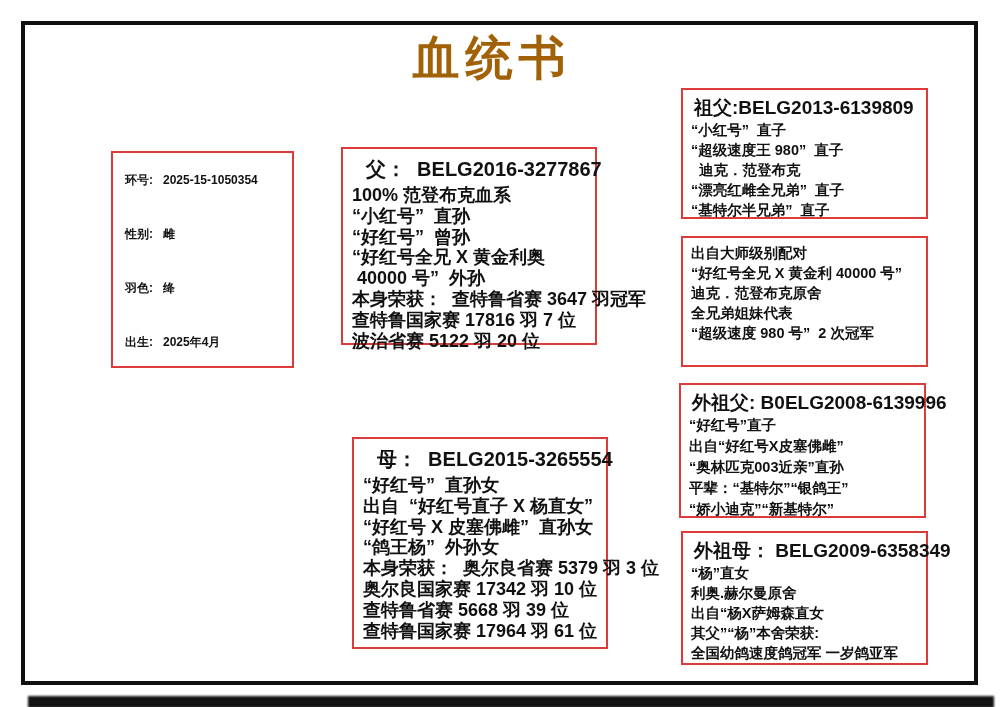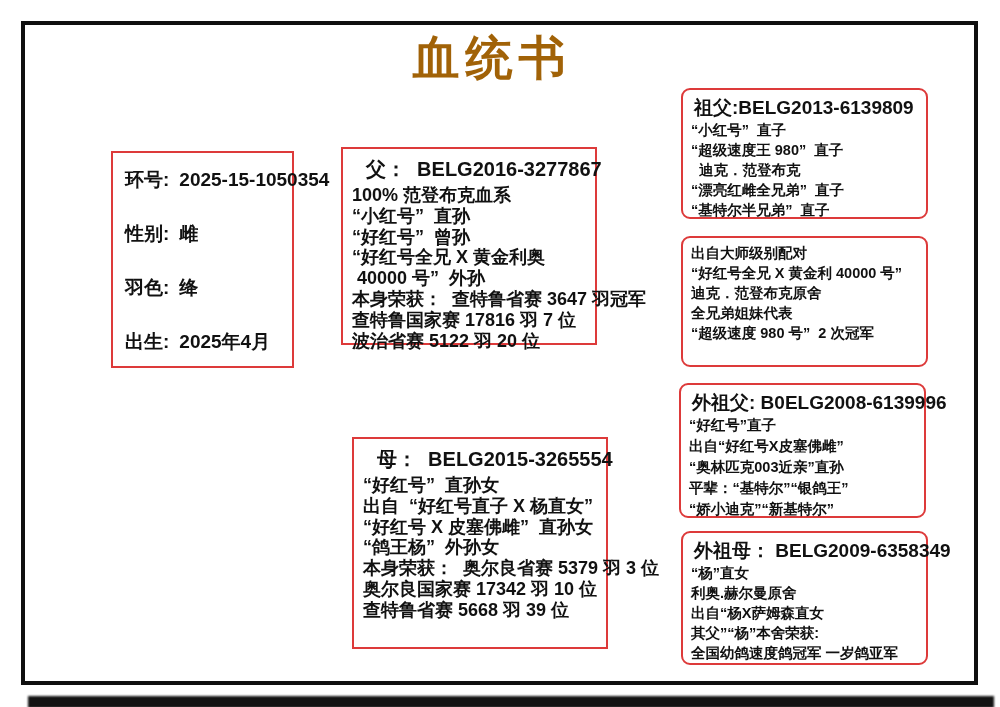--- a/index.html
+++ b/index.html
@@ -33,33 +33,33 @@
     font-weight:700;
   }
   .box-title {
     font-size:20px; line-height:26px; font-weight:700;
     white-space:pre;
   }
   .line { white-space:pre; }
 
   
   .subject-box { left:111px; top:151px; width:183px; height:217px; padding:16px 0 0 12px; }
-  .subject-box .line { line-height:22px; font-size:19px; margin-bottom:32px; }
+  .subject-box .line { line-height:22px; font-size:12px; margin-bottom:32px; }
   .fl { font-weight:700; }
   .fv { margin-left:10px; font-weight:700; }
 
   
   .parent-box { width:256px; }
   .father-box { left:341px; top:147px; height:198px; padding:7px 0 8px 9px; }
   .mother-box { left:352px; top:437px; height:212px; padding:7px 0 0 9px; }
   .parent-box .box-title { padding-left:14px; margin-bottom:3px; }
   .parent-box .line { font-size:18px; line-height:20.8px; }
 
   
-  .gp-box { left:681px; width:247px; padding:5px 0 0 8px;border-radius:9px; }
+  .gp-box { left:681px; width:247px; padding:5px 0 0 8px; }
   .gp-box .box-title { font-size:19px; line-height:25px; padding-left:3px; }
   .gp-box .line { font-size:14.5px; line-height:20px; }
   .gpf-box { top:88px;  height:131px; }
   .gpm-box { top:236px; height:131px; }
   .mgf-box { top:383px; height:135px; left:679px; }
   .mgf-box .line { line-height:21px; }
   .mgm-box { top:531px; height:134px; }
 
   
   .bottom-strip {
@@ -100,20 +100,21 @@
 <div class="box parent-box mother-box">
   <div class="box-title">母：  BELG2015-3265554</div>
   <div>
       <div class="line">“好红号”  直孙女</div>
       <div class="line">出自  “好红号直子 X 杨直女”</div>
       <div class="line">“好红号 X 皮塞佛雌”  直孙女</div>
       <div class="line">“鸽王杨”  外孙女</div>
       <div class="line">本身荣获：  奥尔良省赛 5379 羽 3 位</div>
       <div class="line">奥尔良国家赛 17342 羽 10 位</div>
       <div class="line">查特鲁省赛 5668 羽 39 位</div>
+      <div class="line">查特鲁国家赛 17964 羽 61 位</div>
     </div>
 </div>
 
 <div class="box gp-box gpf-box">
   <div class="box-title">祖父:BELG2013-6139809</div>
   <div>
       <div class="line">“小红号”  直子</div>
       <div class="line">“超级速度王 980”  直子</div>
       <div class="line">  迪克．范登布克</div>
       <div class="line">“漂亮红雌全兄弟”  直子</div>

